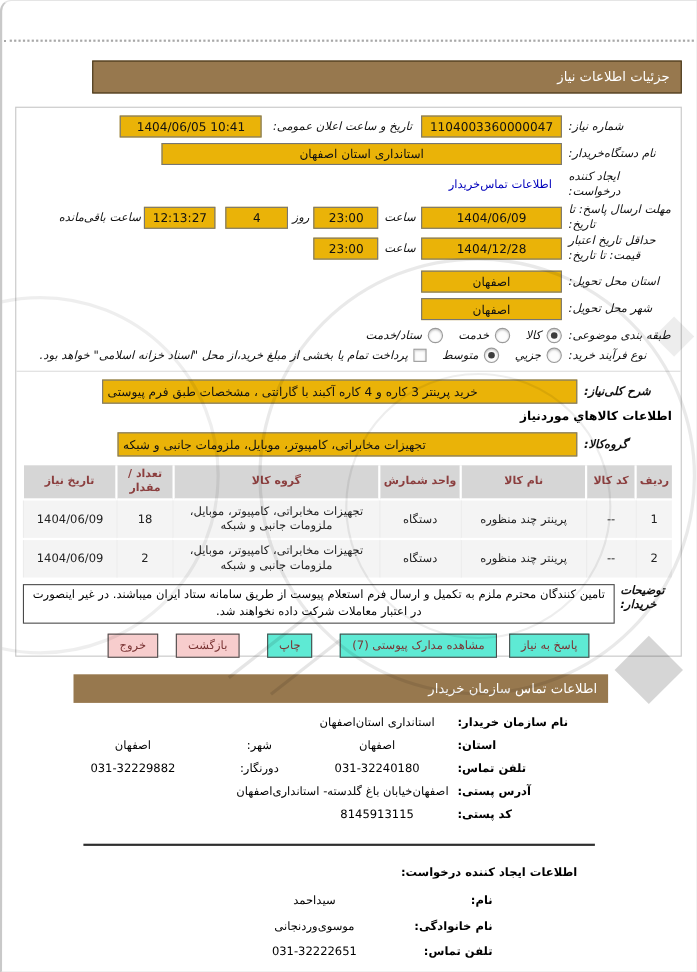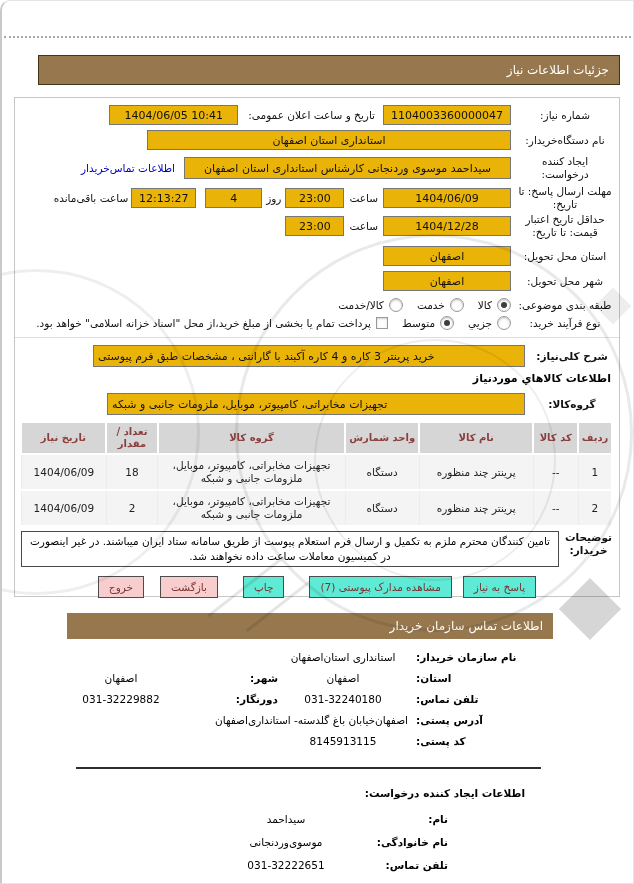--- a/index.html
+++ b/index.html
@@ -5,28 +5,28 @@
   html,body{margin:0;padding:0;background:#fff;}
   body{font-family:"DejaVu Sans", sans-serif;}
   .page{position:relative;width:634px;height:884px;background:#fff;overflow:hidden;
         border:1px solid #e5e5e5;border-left:2px solid #c9c9c9;border-radius:10px 0 0 0;
         box-sizing:border-box;direction:rtl;}
   .dotted-sep{position:absolute;top:35px;left:2px;right:2px;border-top:2px dotted #a8a8a8;z-index:1;}
 
   
   .bar{background:#97784e;color:#fff;font-size:12px;display:flex;align-items:center;
        padding:0 10px;box-sizing:border-box;position:absolute;z-index:2;}
-  .bar1{top:54px;right:13px;width:582px;height:30px;border:1px solid #3f3categ520;border:1px solid #453518;}
+  .bar1{top:54px;right:13px;width:536px;height:30px;border:1px solid #3f3categ520;border:1px solid #453518;}
   .bar2{top:612px;right:80px;width:486px;height:26px;}
 
   
   .panel{position:absolute;top:96px;right:13px;width:606px;height:500px;border:1px solid #c6c6c6;
          box-sizing:border-box;padding:7px 6px 0 6px;z-index:1;}
   .frow{display:flex;align-items:center;margin-bottom:5px;position:relative;z-index:2;}
-  .lbl{font-size:10.5px;color:#111;line-height:13px;text-align:center;}
+  .lbl{font-size:10.5px;color:#111;line-height:13px;text-align:left;font-style:italic;}
   .lbl-col{width:102px;flex:none;padding-left:6px;box-sizing:border-box;}
   .bold{font-weight:bold;}
   .box{border:1px solid #767676;background:#eab308;height:20px;font-size:11px;display:flex;
        align-items:center;justify-content:center;box-sizing:border-box;color:#111;}
   .box.tall{height:22px;}
   .box.right{justify-content:flex-end;padding-left:4px;padding-right:6px;}
   .ltr{direction:ltr;unicode-bidi:embed;}
   .w-date{width:128px;} .w-hour{width:59px;} .w-day{width:57px;} .w-rem{width:65px;}
   .w-num{width:128px;} .w-announce{width:129px;} .w-org{width:364px;} .w-creator{width:327px;}
   .small-lbl{font-size:10.5px;margin:0 5px;flex:none;}
@@ -61,21 +61,21 @@
   .btn-green{background:#5eead4;}
   .btn-pink{background:#f7cdcd;}
   .m-l-11{margin-left:11px;} .m-l-25{margin-left:25px;} .m-l-16{margin-left:16px;}
 
   
   .contact-block{position:absolute;top:650px;right:0;width:634px;z-index:2;font-size:10.5px;}
   .c-rows{padding-right:108px;}
   .c-row{display:flex;align-items:center;margin-bottom:9px;}
   .c-lbl{width:117px;flex:none;font-weight:bold;text-align:left;padding-left:8px;box-sizing:border-box;}
   .c-val{width:130px;flex:none;text-align:center;}
-  .c-lbl2{width:92px;flex:none;font-weight:bold;text-align:right;padding-left:8px;box-sizing:border-box;}
+  .c-lbl2{width:92px;flex:none;font-weight:normal;text-align:center;padding-left:8px;box-sizing:border-box;}
   .c-val2{width:130px;flex:none;text-align:center;}
   .c-val-wide{text-align:right;}
   .divider{position:absolute;top:766px;left:74px;width:465px;border-top:2px solid #2e2e2e;z-index:2;}
   .req-title{position:absolute;top:786px;right:108px;font-weight:bold;font-size:10.5px;z-index:2;}
   .req-rows{position:absolute;top:812px;right:185px;z-index:2;font-size:10.5px;}
   .r-row{display:flex;align-items:center;margin-bottom:11px;}
   .r-lbl{width:92px;flex:none;font-weight:bold;text-align:right;padding-left:10px;box-sizing:border-box;}
   .r-val{width:140px;flex:none;text-align:center;}
 
   
@@ -111,21 +111,20 @@
       <div class="box w-announce ltr">1404/06/05 10:41</div>
     </div>
 
     <div class="frow">
       <div class="lbl lbl-col">نام دستگاه‌خریدار:</div>
       <div class="box w-org">استانداری استان اصفهان</div>
     </div>
 
     <div class="frow" style="margin-bottom:4px;">
       <div class="lbl lbl-col">ایجاد کننده درخواست:</div>
-      <div class="box w-creator tall">سیداحمد موسوی وردنجانی کارشناس استانداری استان اصفهان</div>
       <span class="link">اطلاعات تماس‌خریدار</span>
     </div>
 
     <div class="frow" style="margin-bottom:2px;">
       <div class="lbl lbl-col">مهلت ارسال پاسخ: تا تاریخ:</div>
       <div class="box w-date ltr">1404/06/09</div>
       <div class="lbl small-lbl">ساعت</div>
       <div class="box w-hour ltr">23:00</div>
       <div class="lbl small-lbl" style="margin:0 4px;">روز</div>
       <div class="box w-day ltr">4</div>
@@ -155,21 +154,21 @@
       <span class="opt">
         <span class="radio on"></span>
         <span class="lbl">کالا</span>
       </span>
       <span class="opt">
         <span class="radio"></span>
         <span class="lbl">خدمت</span>
       </span>
       <span class="opt">
         <span class="radio"></span>
-        <span class="lbl">کالا/خدمت</span>
+        <span class="lbl">ستاد/خدمت</span>
       </span>
     </div>
 
     <div class="frow" style="margin-bottom:7px;">
       <div class="lbl lbl-col">نوع فرآیند خرید:</div>
       <span class="opt">
         <span class="radio"></span>
         <span class="lbl">جزیي</span>
       </span>
       <span class="opt">
@@ -225,21 +224,21 @@
           <td>دستگاه</td>
           <td>تجهیزات مخابراتی، کامپیوتر، موبایل، ملزومات جانبی و شبکه</td>
           <td>2</td>
           <td class="ltr">1404/06/09</td>
         </tr>
       </tbody>
     </table>
 
     <div class="notes-row">
       <div class="lbl notes-lbl bold">توضیحات خریدار:</div>
-      <div class="notes-box">تامین کنندگان محترم ملزم به تکمیل و ارسال فرم استعلام پیوست از طریق سامانه ستاد ایران میباشند. در غیر اینصورت در کمیسیون معاملات ساعت داده نخواهند شد.</div>
+      <div class="notes-box">تامین کنندگان محترم ملزم به تکمیل و ارسال فرم استعلام پیوست از طریق سامانه ستاد ایران میباشند. در غیر اینصورت در اعتبار معاملات شرکت داده نخواهند شد.</div>
     </div>
 
     <div class="btn-row">
       <div class="btn btn-green m-l-11">پاسخ به نیاز</div>
       <div class="btn btn-green m-l-25">مشاهده مدارک پیوستی (7)</div>
       <div class="btn btn-green m-l-25">چاپ</div>
       <div class="btn btn-pink m-l-16">بازگشت</div>
       <div class="btn btn-pink">خروج</div>
     </div>
 

